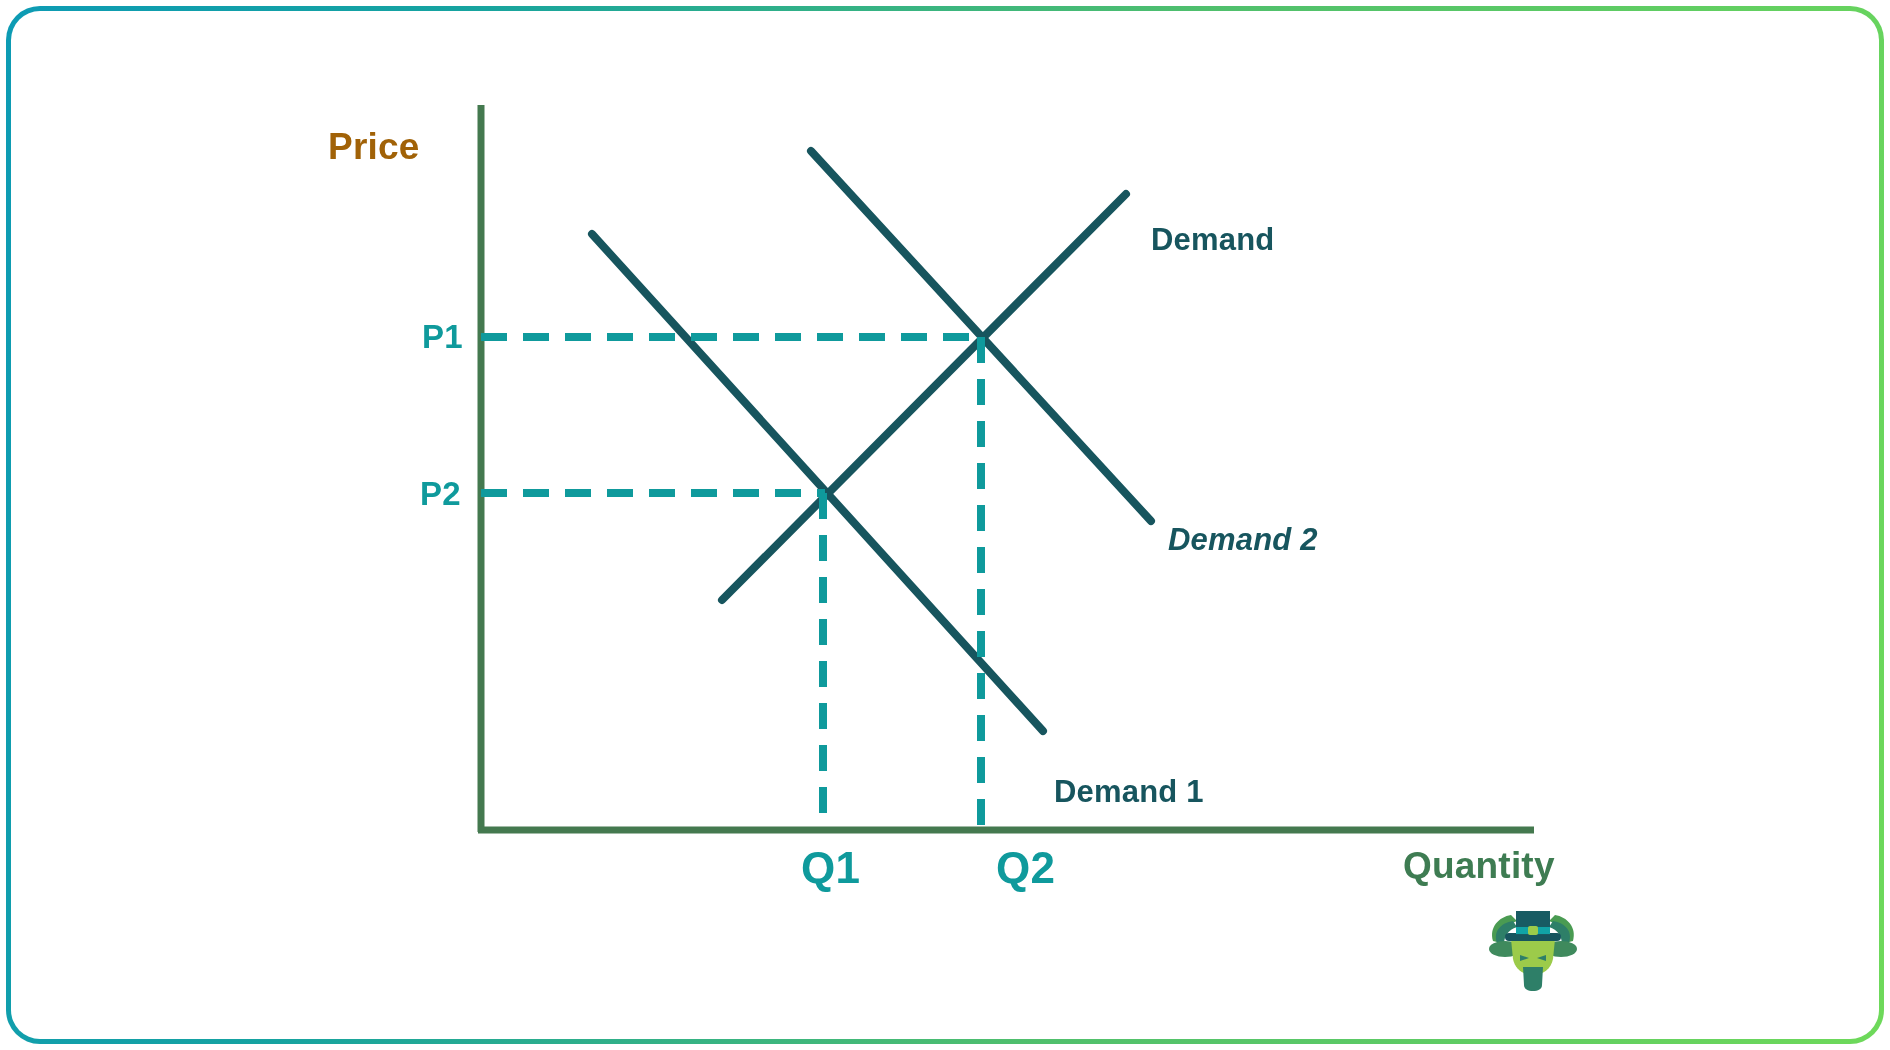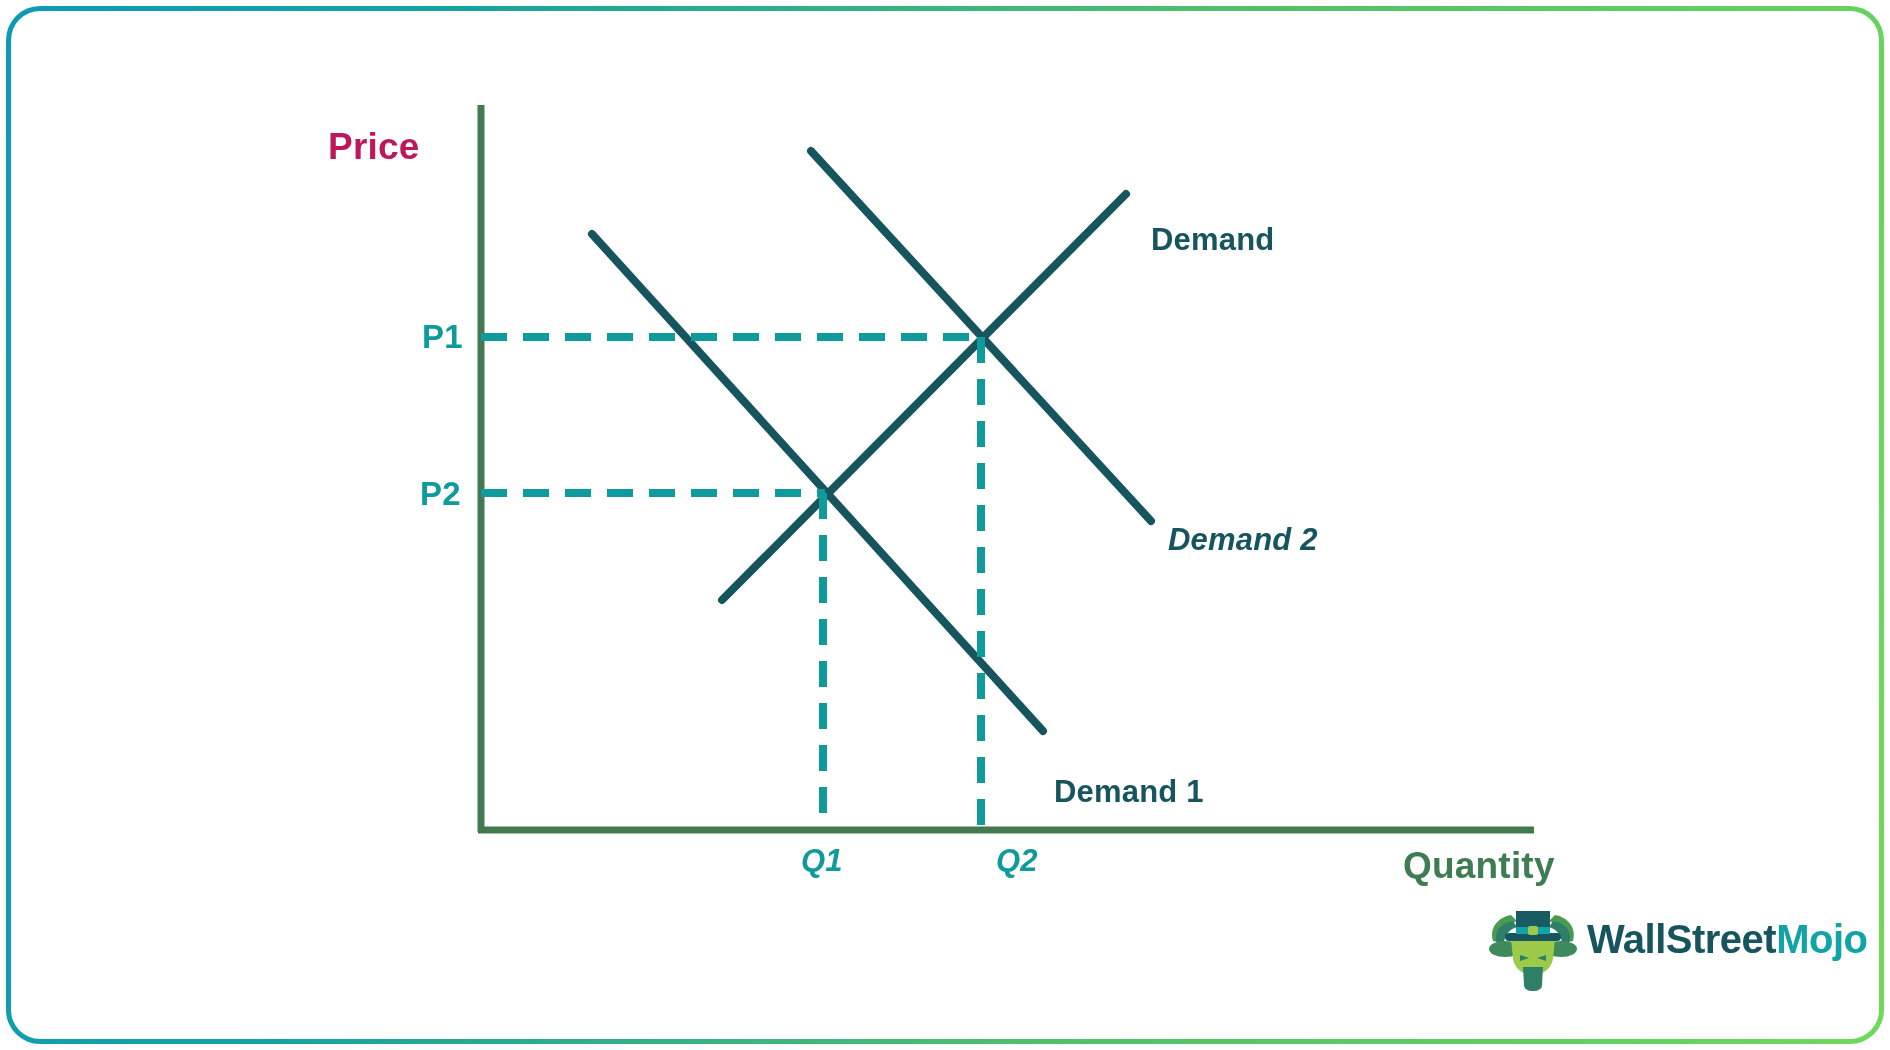--- a/index.html
+++ b/index.html
@@ -40,40 +40,39 @@
     position: absolute;
     white-space: nowrap;
     font-weight: bold;
     letter-spacing: 0.2px;
   }
 
   #price-label {
     left: 328px;
     top: 126px;
     font-size: 37px;
-    color: #be185d;
+    color: #a16207;
   }
   #quantity-label {
     left: 1403px;
     top: 845px;
     font-size: 37px;
     color: #3e7c52;
   }
 
   .ptick {
     font-size: 33px;
     color: #0f9a9c;
   }
   #p1-label { left: 422px; top: 318px; }
   #p2-label { left: 420px; top: 475px; }
 
   .qtick {
-    font-size: 31px;
+    font-size: 44px;
     color: #0f9a9c;
-    font-style: italic;
   }
   #q1-label { left: 801px; top: 843px; }
   #q2-label { left: 958px; top: 843px; margin-left: 38px; }
 
   .curve-label {
     font-size: 31px;
     color: #17555e;
     font-weight: bold;
   }
   #supply-label   { left: 1151px; top: 222px; }
@@ -163,16 +162,13 @@
 
     <rect x="18" y="30" width="56" height="8" rx="4" fill="#17555e"></rect>
 
     <path d="M29 8 L63 8 L63 32 L29 32 Z" fill="#185b63"></path>
     <rect x="29" y="24" width="34" height="7" fill="#11a3a6"></rect>
     <rect x="41" y="23" width="10" height="9" rx="2" fill="#9ccb4a"></rect>
 
     <path d="M33 52 L42 55 L33 58 Z" fill="#2e7f68"></path>
     <path d="M59 52 L50 55 L59 58 Z" fill="#2e7f68"></path>
   </svg>
-  <div id="logo-text">
-    <span class="logo-a">WallStreet</span><span class="logo-b">Mojo</span>
-  </div>
 </div>
 
 </body></html>

